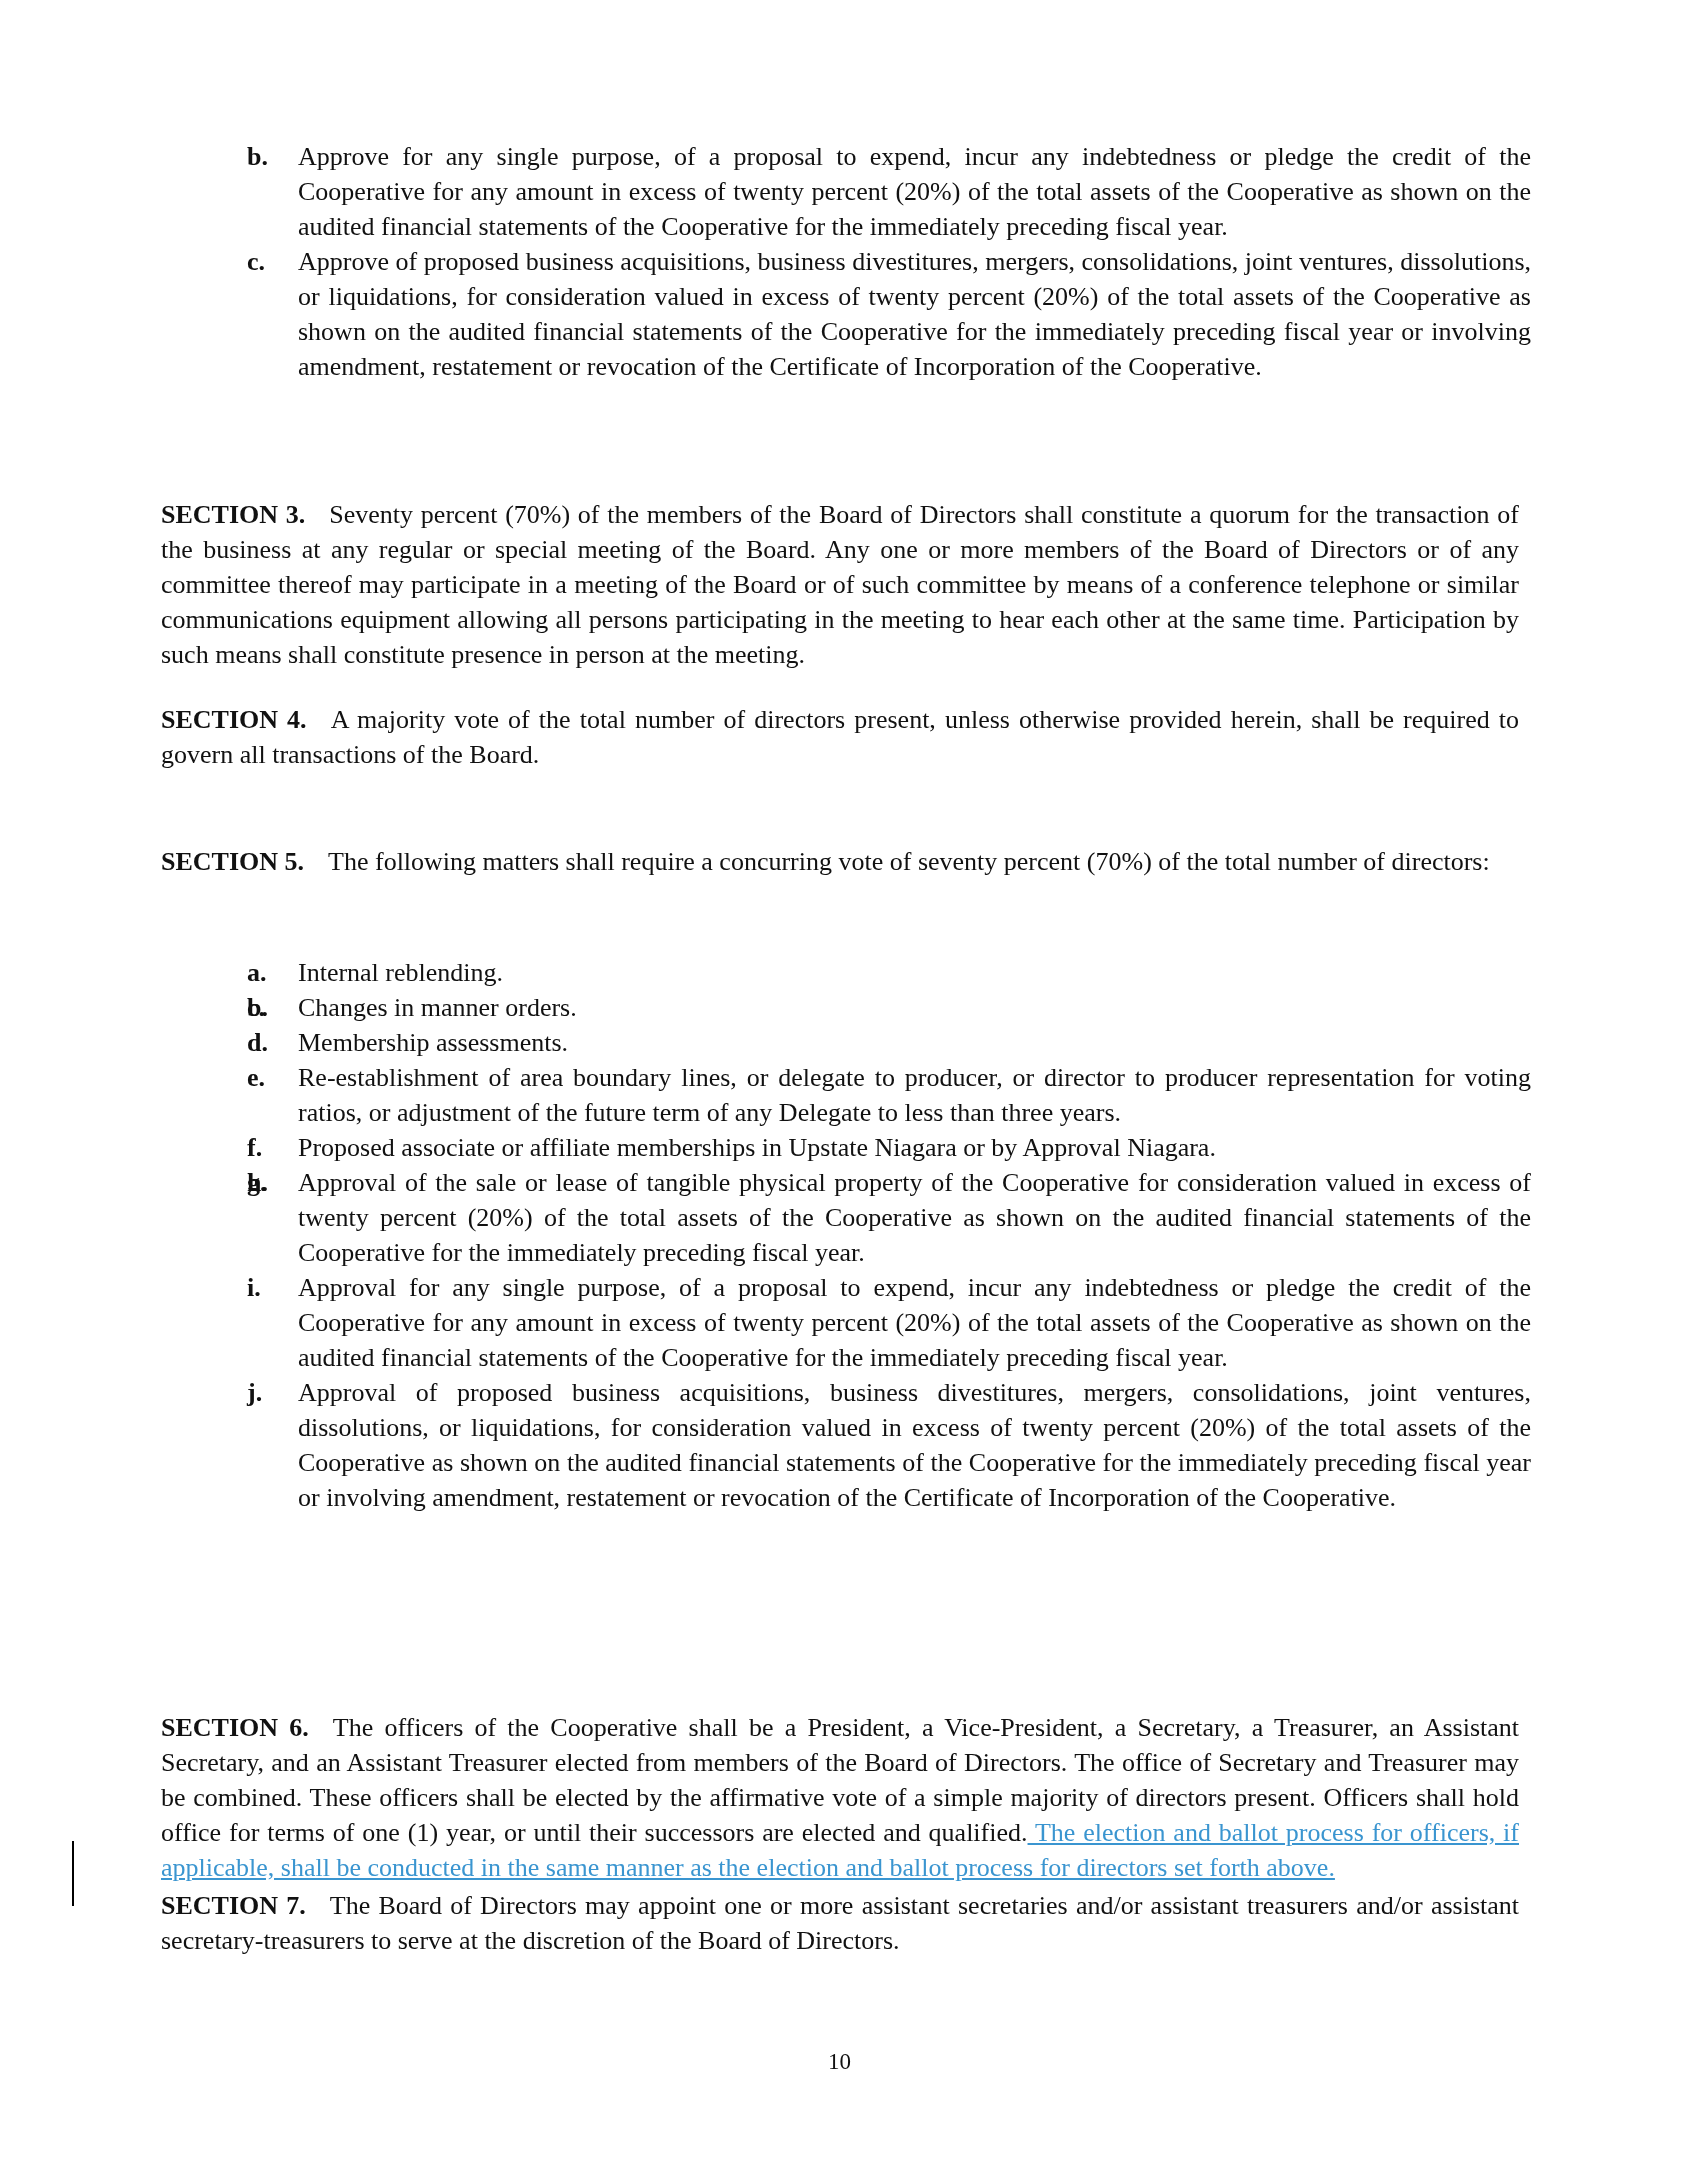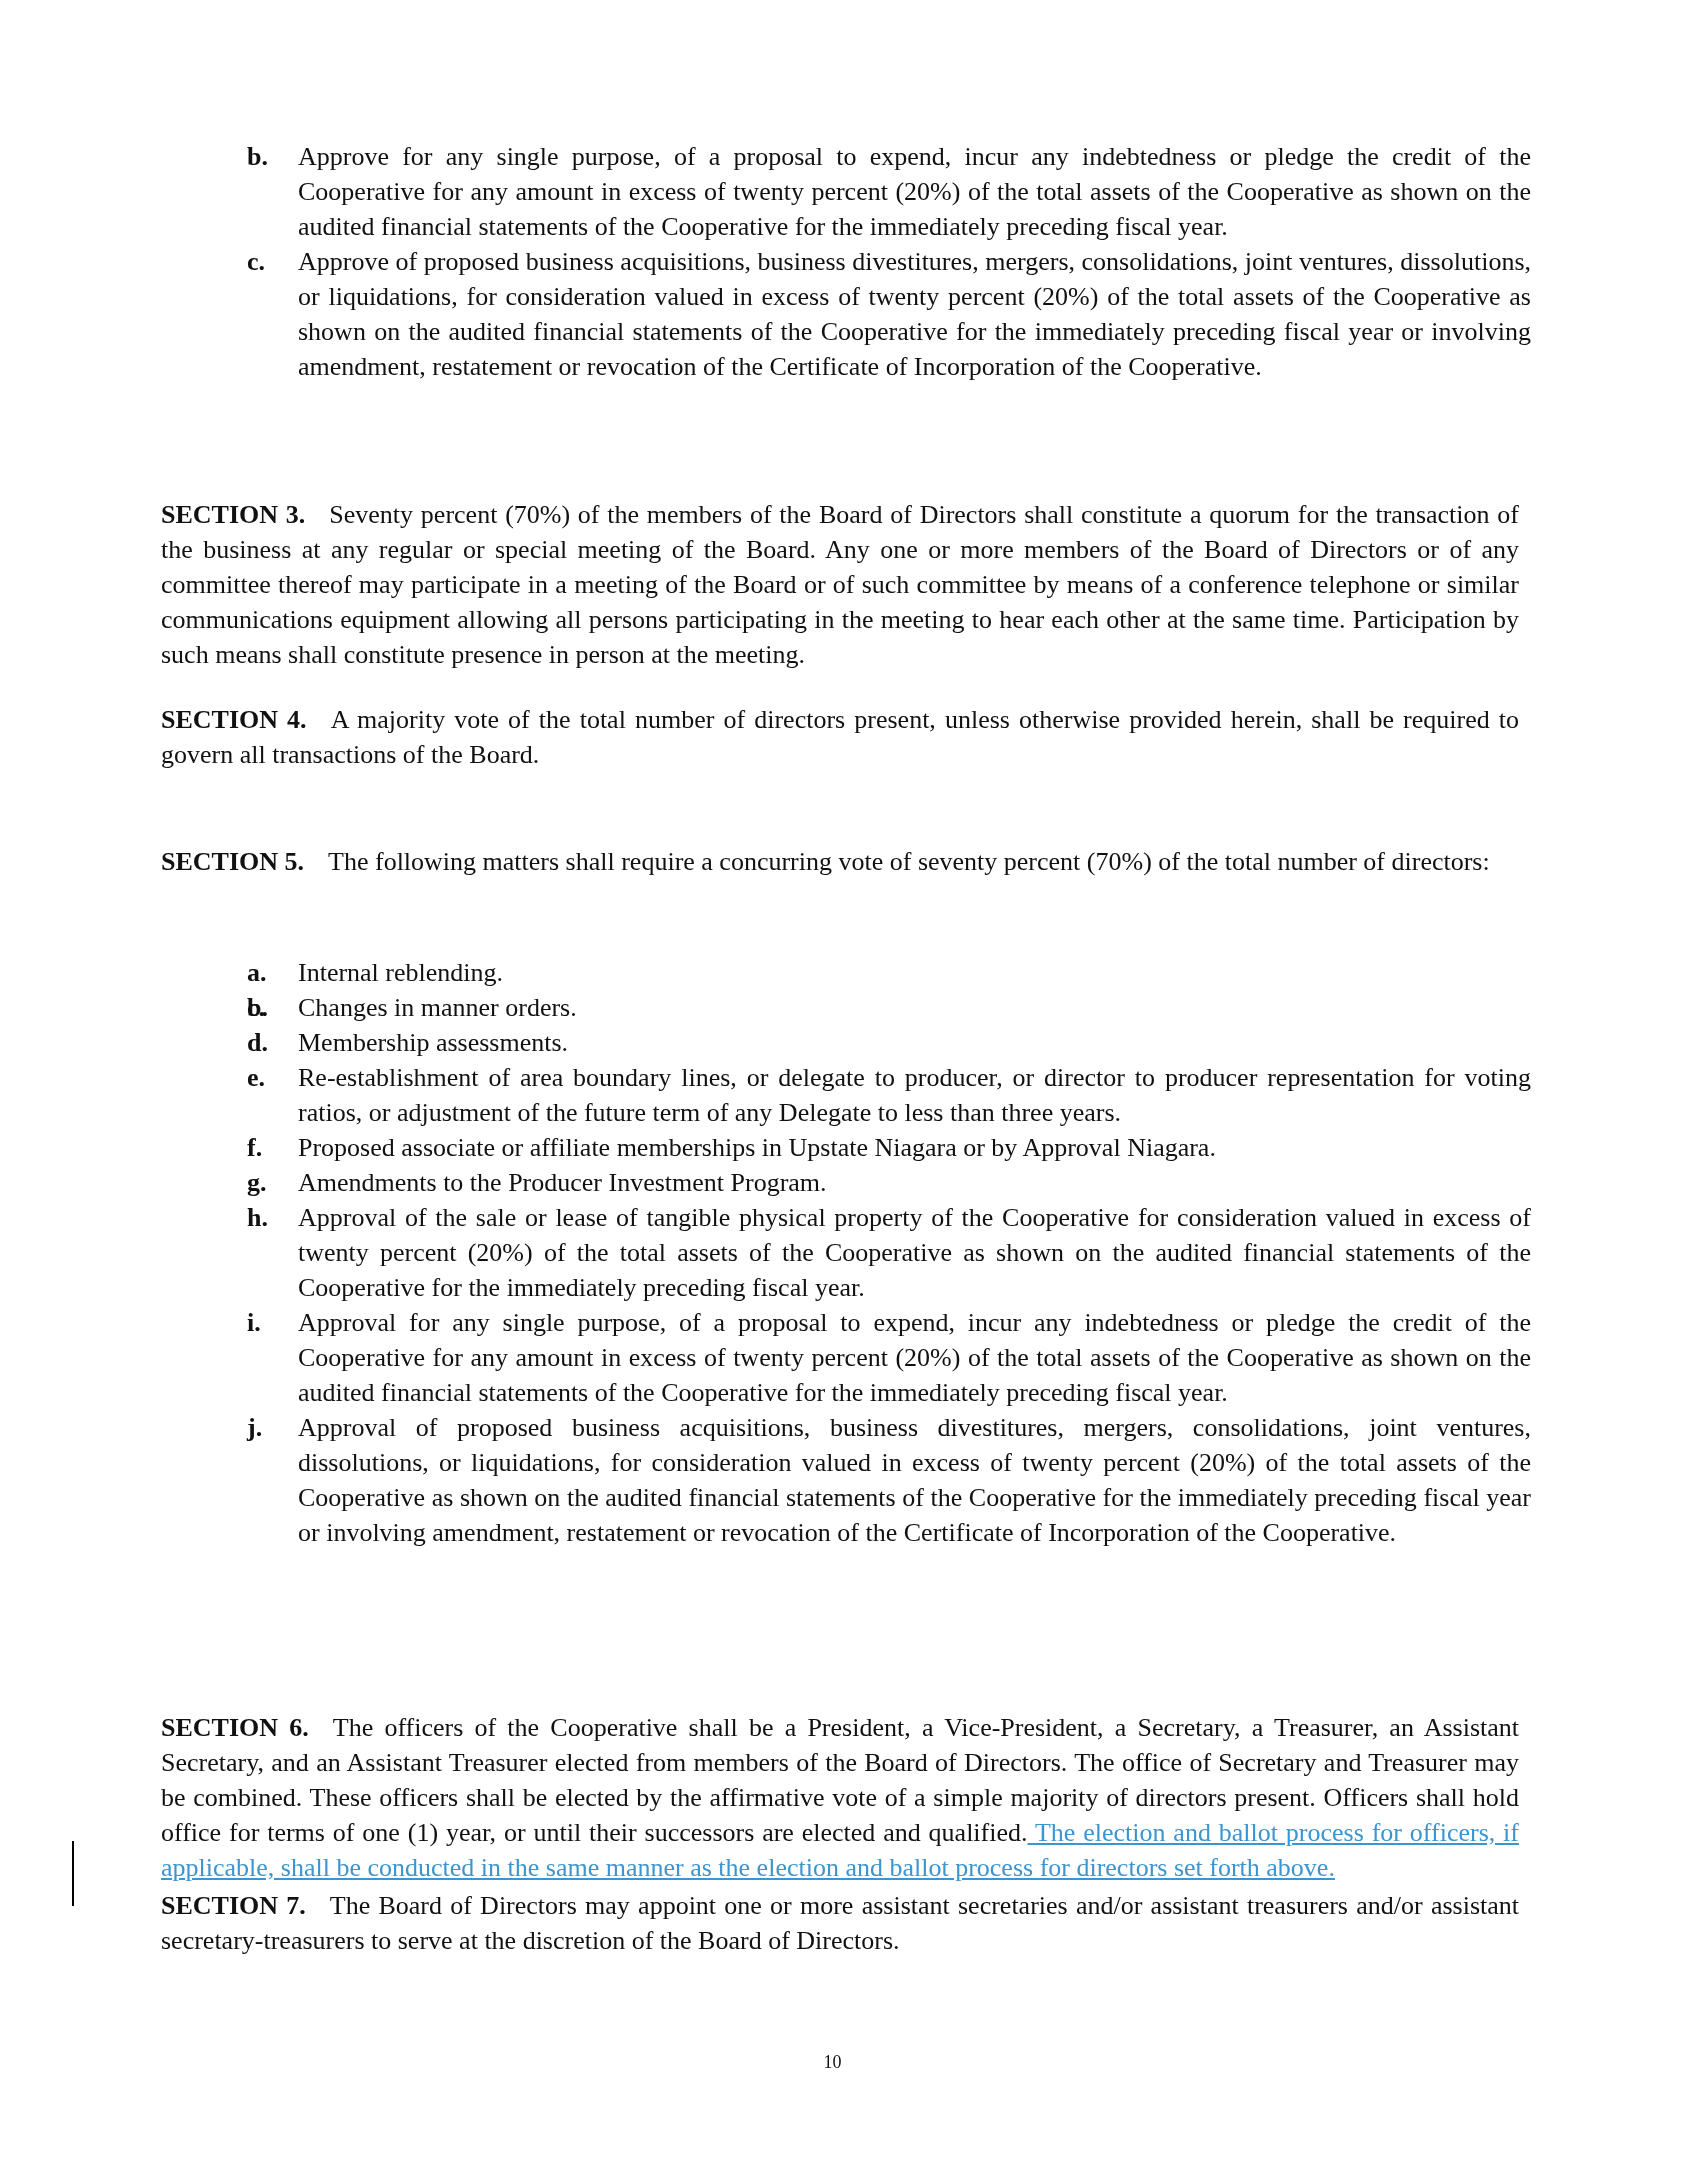--- a/index.html
+++ b/index.html
@@ -7,21 +7,21 @@
          font-family: "Liberation Serif", "DejaVu Serif", serif; color: #111; }
   .page { position: absolute; left: 0; top: 0; width: 1683px; height: 2178px; }
   .block { position: absolute; left: 149px; width: 1382px; font-size: 26px; line-height: 35px; text-align: justify; }
   .para { margin: 12px; }
   .sec-head { font-weight: bold; }
   .sec-gap { display: inline-block; width: 24px; }
   .list-item { position: relative; padding-left: 149px; margin: 0; text-align: justify; }
   .list-item .lbl { position: absolute; left: 98px; top: 0; font-weight: bold; }
   .ins { color: #3a95d0; text-decoration: underline; text-decoration-color: #3a95d0; }
   .change-bar { position: absolute; left: 72px; top: 1841px; width: 2px; height: 65px; background: #000; }
-  .page-num { position: absolute; left: 0; width: 1665px; top: 2047px; text-align: center; font-size: 18px; line-height: 30px; }
+  .page-num { position: absolute; left: 0; width: 1665px; top: 2047px; text-align: center; font-size: 23px; line-height: 30px; padding-left: 7px; }
 </style>
 </head>
 <body>
 
 <div class="page">
 
   <div class="block" style="top:139px;">
     <p class="list-item">
       <span class="lbl">b.</span>
       <span>Approve for any single purpose, of a proposal to expend, incur any indebtedness or pledge the credit of the Cooperative for any amount in excess of twenty percent (20%) of the total assets of the Cooperative as shown on the audited financial statements of the Cooperative for the immediately preceding fiscal year.</span>
@@ -44,21 +44,21 @@
     <p class="para"><span class="sec-head">SECTION 5.</span><span class="sec-gap"></span><span>The following matters shall require a concurring vote of seventy percent (70%) of the total number of directors:</span></p>
   </div>
 
   <div class="block" style="top:955px;">
     <p class="list-item"><span class="lbl">a.</span><span>Internal reblending.</span></p>
     <p class="list-item"><span class="lbl">b.</span></p>
     <p class="list-item"><span class="lbl">c.</span><span>Changes in manner orders.</span></p>
     <p class="list-item"><span class="lbl">d.</span><span>Membership assessments.</span></p>
     <p class="list-item"><span class="lbl">e.</span><span>Re-establishment of area boundary lines, or delegate to producer, or director to producer representation for voting ratios, or adjustment of the future term of any Delegate to less than three years.</span></p>
     <p class="list-item"><span class="lbl">f.</span><span>Proposed associate or affiliate memberships in Upstate Niagara or by Approval Niagara.</span></p>
-    <p class="list-item"><span class="lbl">g.</span><span>Amendments to the Producer Investment Program.</span></p>
+    <p class="list-item"><span class="lbl">g.</span></p>
     <p class="list-item"><span class="lbl">h.</span><span>Approval of the sale or lease of tangible physical property of the Cooperative for consideration valued in excess of twenty percent (20%) of the total assets of the Cooperative as shown on the audited financial statements of the Cooperative for the immediately preceding fiscal year.</span></p>
     <p class="list-item"><span class="lbl">i.</span><span>Approval for any single purpose, of a proposal to expend, incur any indebtedness or pledge the credit of the Cooperative for any amount in excess of twenty percent (20%) of the total assets of the Cooperative as shown on the audited financial statements of the Cooperative for the immediately preceding fiscal year.</span></p>
     <p class="list-item"><span class="lbl">j.</span><span>Approval of proposed business acquisitions, business divestitures, mergers, consolidations, joint ventures, dissolutions, or liquidations, for consideration valued in excess of twenty percent (20%) of the total assets of the Cooperative as shown on the audited financial statements of the Cooperative for the immediately preceding fiscal year or involving amendment, restatement or revocation of the Certificate of Incorporation of the Cooperative.</span></p>
   </div>
 
   <div class="block" style="top:1698px;">
     <p class="para"><span class="sec-head">SECTION 6.</span><span class="sec-gap"></span><span>The officers of the Cooperative shall be a President, a Vice-President, a Secretary, a Treasurer, an Assistant Secretary, and an Assistant Treasurer elected from members of the Board of Directors. The office of Secretary and Treasurer may be combined. These officers shall be elected by the affirmative vote of a simple majority of directors present. Officers shall hold office for terms of one (1) year, or until their successors are elected and qualified.</span><span class="ins"> The election and ballot process for officers, if applicable, shall be conducted in the same manner as the election and ballot process for directors set forth above.</span></p>
   </div>
   <div class="change-bar"></div>
 

